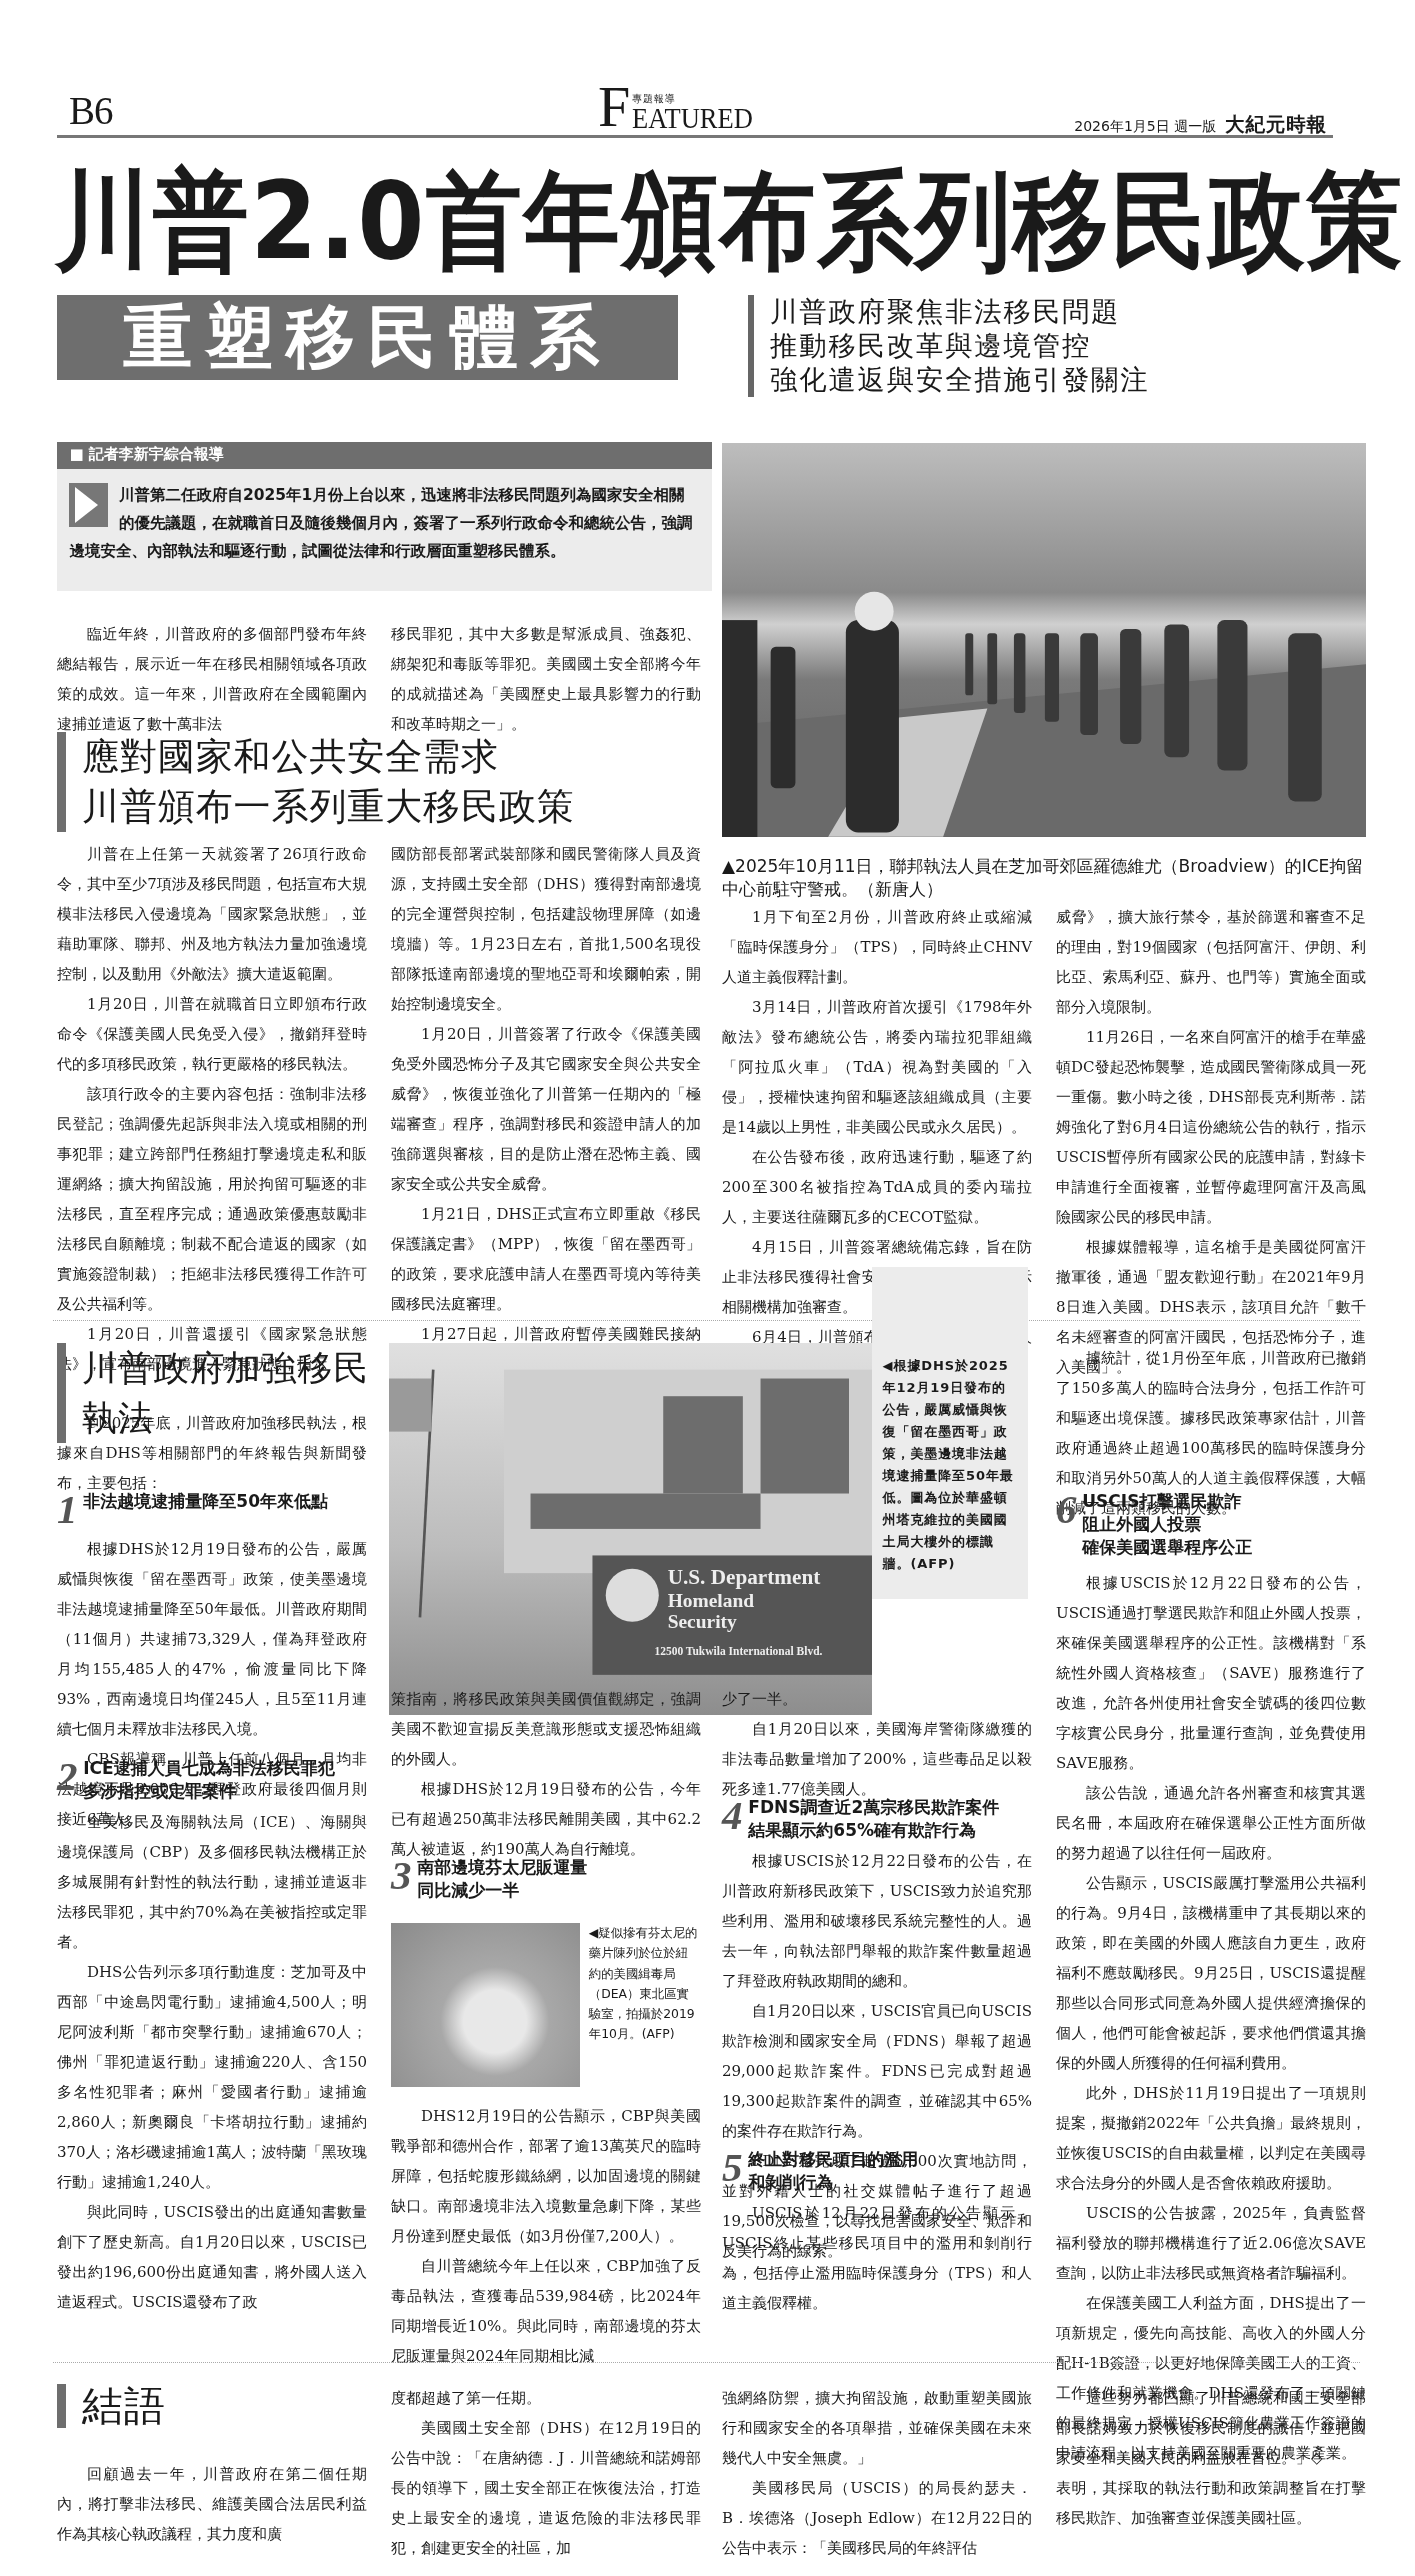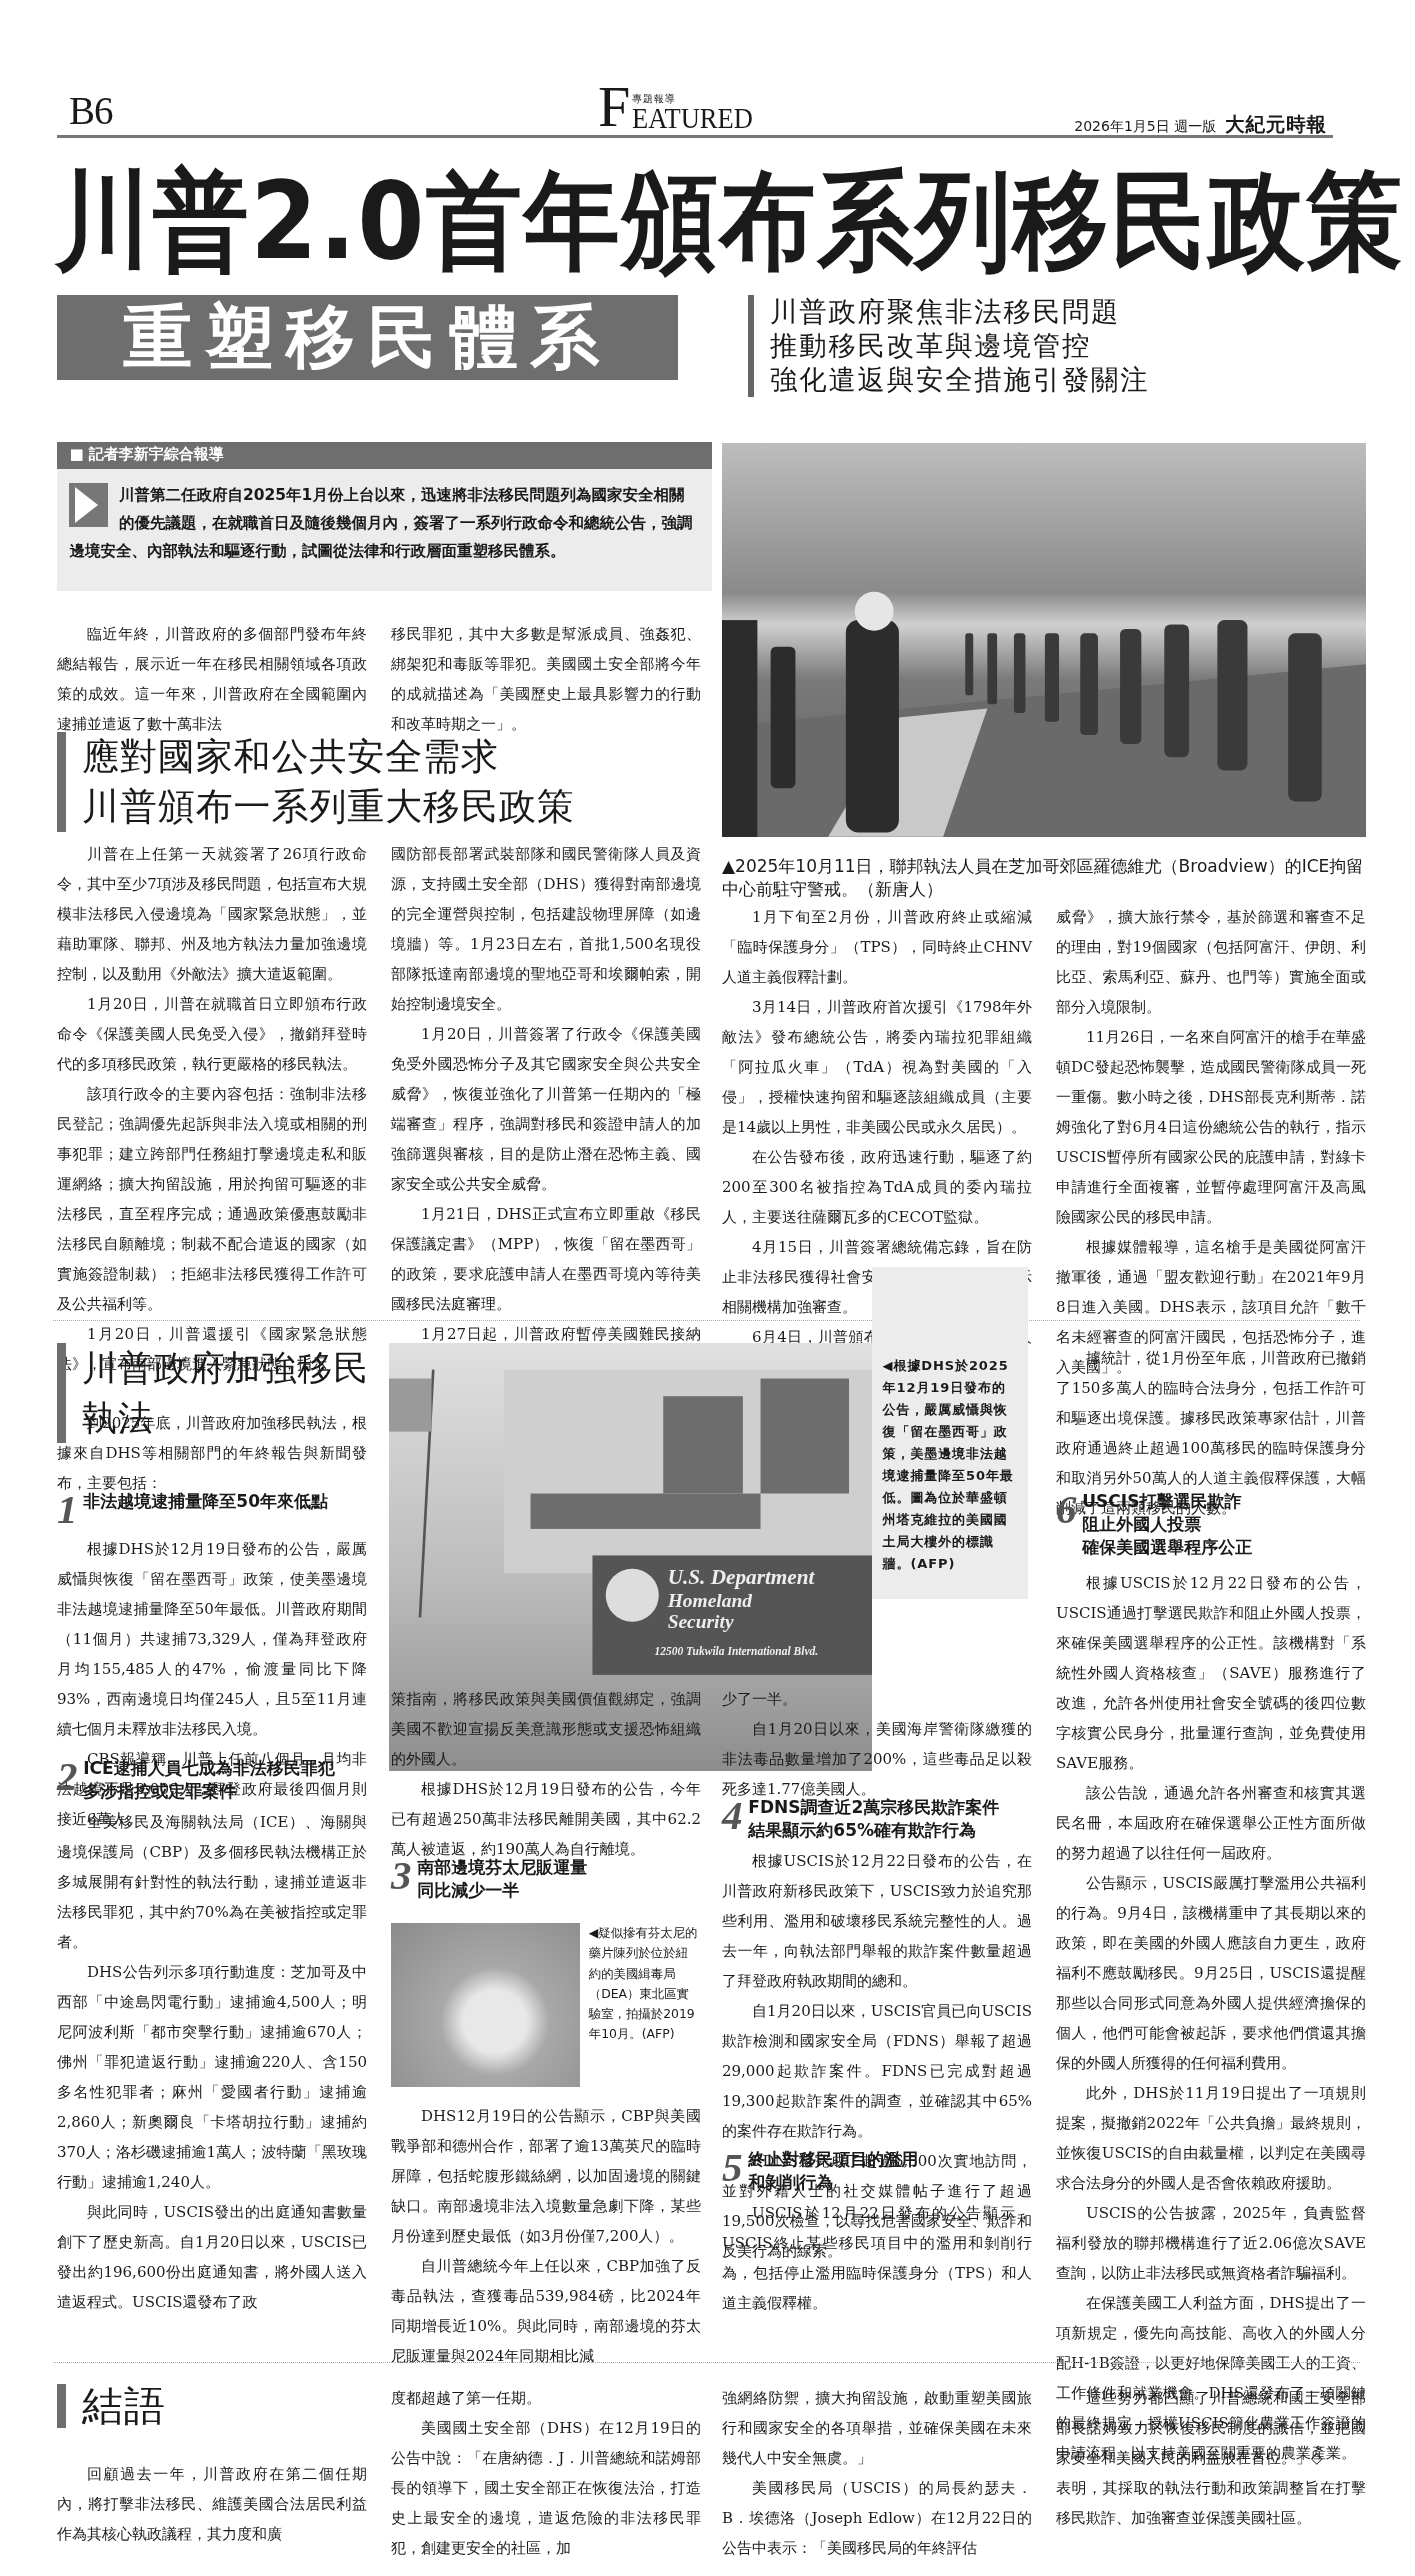--- a/index.html
+++ b/index.html
@@ -134,21 +134,21 @@
 <div class="abs body-text" style="left:1056px; top:902px; width:310px;">
   <p style="text-indent:0">威脅》，擴大旅行禁令，基於篩選和審查不足的理由，對19個國家（包括阿富汗、伊朗、利比亞、索馬利亞、蘇丹、也門等）實施全面或部分入境限制。</p>
   <p>11月26日，一名來自阿富汗的槍手在華盛頓DC發起恐怖襲擊，造成國民警衛隊成員一死一重傷。數小時之後，DHS部長克利斯蒂．諾姆強化了對6月4日這份總統公告的執行，指示USCIS暫停所有國家公民的庇護申請，對綠卡申請進行全面複審，並暫停處理阿富汗及高風險國家公民的移民申請。</p>
   <p>根據媒體報導，這名槍手是美國從阿富汗撤軍後，通過「盟友歡迎行動」在2021年9月8日進入美國。DHS表示，該項目允許「數千名未經審查的阿富汗國民，包括恐怖分子，進入美國」。</p>
 </div>
 
 <div class="abs dotted" style="top:1320px;"></div>
 
 <div class="abs sec-head" style="left:57px; top:1343px; width:336px; font-size:35px;">川普政府加強移民執法</div>
 
-<div class="abs photo" style="left:389px; top:1343px; width:483px; height:428px; background:linear-gradient(180deg,#e0e0e0 0%,#bcbcbc 55%,#8d8d8d 100%);font-style:italic;">
+<div class="abs photo" style="left:389px; top:1343px; width:483px; height:372px; background:linear-gradient(180deg,#e0e0e0 0%,#bcbcbc 55%,#8d8d8d 100%);">
   <svg width="483" height="332" viewBox="0 0 546 375">
     <rect x="130" y="30" width="416" height="230" fill="#cfcfcf"></rect>
     <g fill="#6d6d6d">
       <rect x="310" y="60" width="90" height="110"></rect>
       <rect x="420" y="40" width="100" height="130"></rect>
       <rect x="160" y="170" width="260" height="40"></rect>
     </g>
     <line x1="50" y1="30" x2="35" y2="310" stroke="#555" stroke-width="3"></line>
     <rect x="0" y="40" width="48" height="60" fill="#9a9a9a"></rect>
     <rect x="230" y="240" width="316" height="135" fill="#555"></rect>

